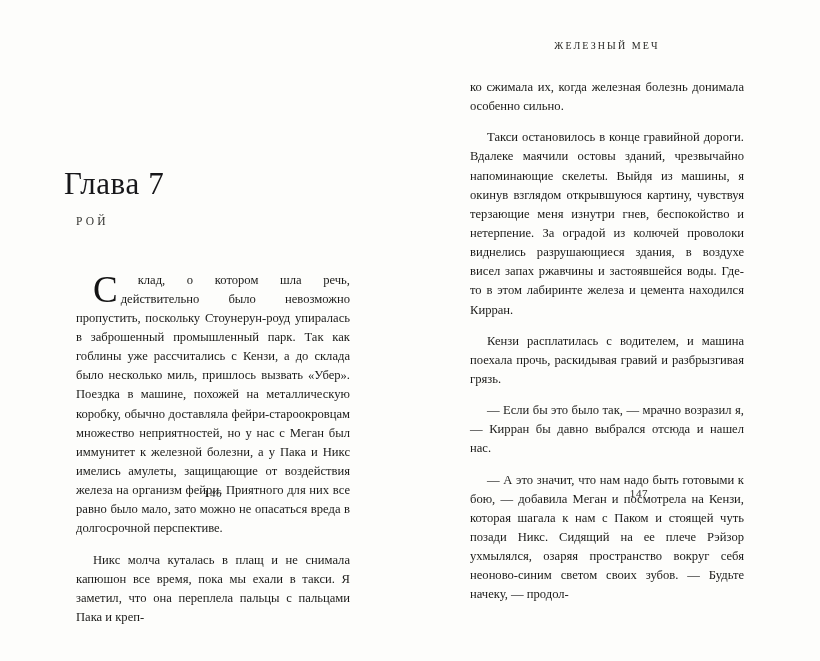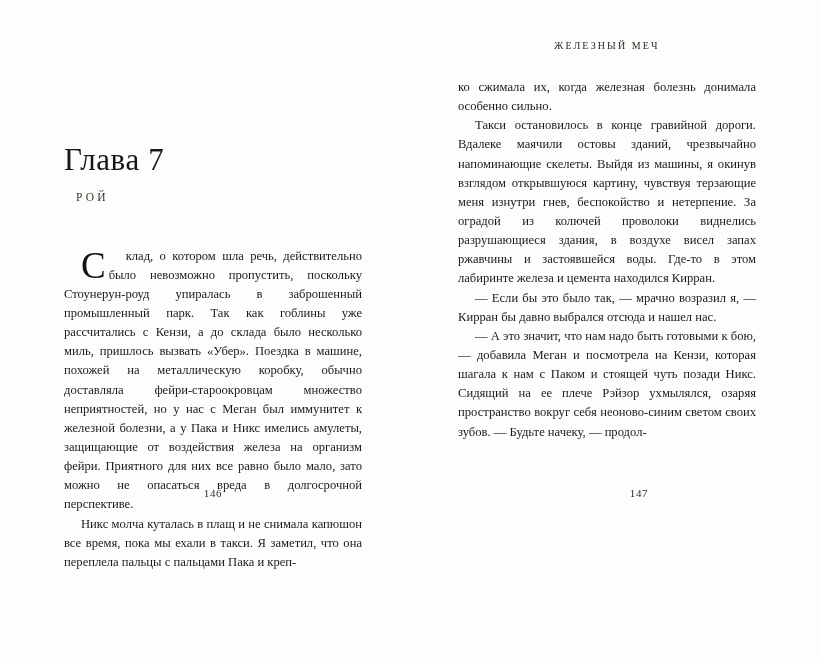--- a/index.html
+++ b/index.html
@@ -21,21 +21,21 @@
     display: flex;
     background: #fdfdfb;
   }
   .page {
     position: relative;
     width: 410px;
     height: 527px;
     box-sizing: border-box;
   }
   .page-left {
-    padding: 32px 48px 40px 64px;
+    padding: 56px 48px 40px 64px;
   }
   .page-right {
     padding: 40px 64px 40px 48px;
   }
   .running-head {
     font-family: "Liberation Serif", serif;
     font-size: 10px;
     letter-spacing: 2.1px;
     text-transform: uppercase;
     text-align: center;
@@ -68,21 +68,21 @@
   }
   .body-text {
     font-size: 12.6px;
     line-height: 1.52;
     text-align: justify;
     text-justify: inter-word;
     hyphens: manual;
     color: #1b1b19;
   }
   .body-text p {
-    margin: 0;
+    margin: 12px;
     text-indent: 1.35em;
   }
   .body-text p.no-indent {
     text-indent: 0;
   }
   .dropcap-para {
     text-indent: 0;
   }
   .dropcap {
     float: left;
@@ -134,20 +134,21 @@
 
     <div class="folio">146</div>
   </div>
 
   <div class="page page-right">
     <div class="running-head">ЖЕЛЕЗНЫЙ МЕЧ</div>
 
     <div class="body-text">
       <p class="no-indent">ко сжимала их, когда железная болезнь донимала особенно сильно.</p>
       <p>Такси остановилось в конце гравийной дороги. Вдалеке маячили остовы зданий, чрезвычайно напоминающие скелеты. Выйдя из машины, я окинув взглядом открывшуюся картину, чувствуя терзающие меня изнутри гнев, беспокойство и нетерпение. За оградой из колючей проволоки виднелись разрушающиеся здания, в воздухе висел запах ржавчины и застоявшейся воды. Где-то в этом лабиринте железа и цемента находился Кирран.</p>
+      <p>Кензи расплатилась с водителем, и машина поехала прочь, раскидывая гравий и разбрызгивая грязь.</p>
       <p>— Если бы это было так, — мрачно возразил я, — Кирран бы давно выбрался отсюда и нашел нас.</p>
       <p>— А это значит, что нам надо быть готовыми к бою, — добавила Меган и посмотрела на Кензи, которая шагала к нам с Паком и стоящей чуть позади Никс. Сидящий на ее плече Рэйзор ухмылялся, озаряя пространство вокруг себя неоново-синим светом своих зубов. — Будьте начеку, — продол-</p>
     </div>
 
     <div class="folio">147</div>
   </div>
 
   <div class="col-gap"></div>
 </div>
 

